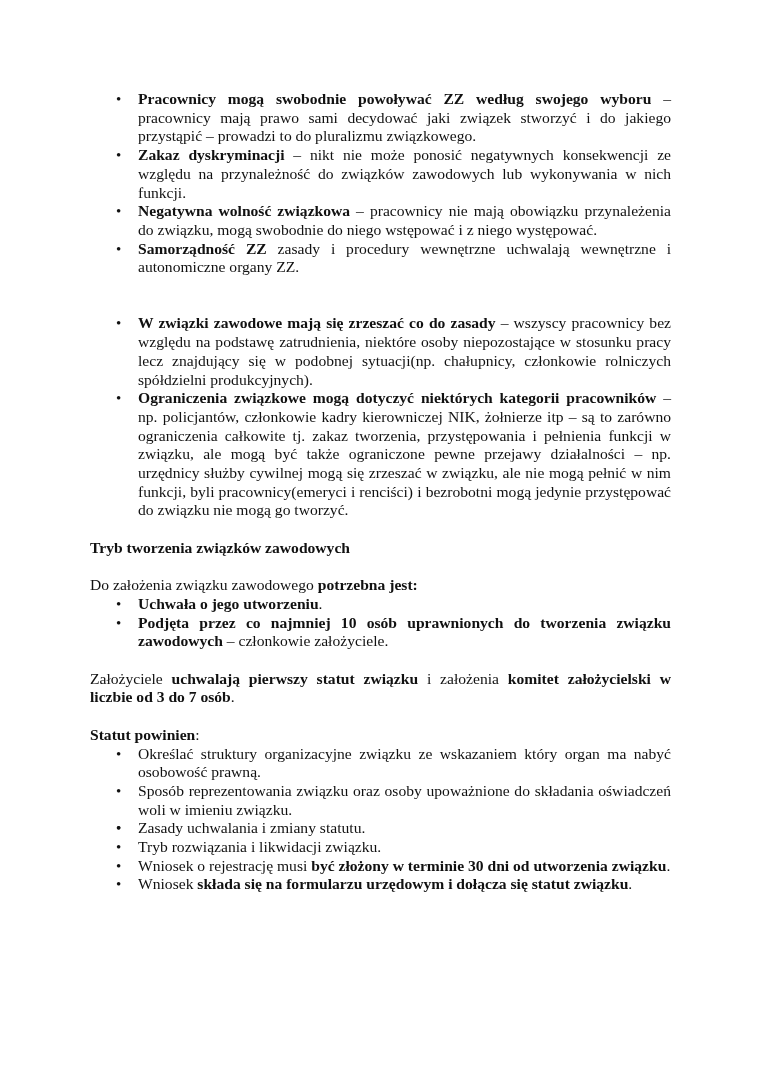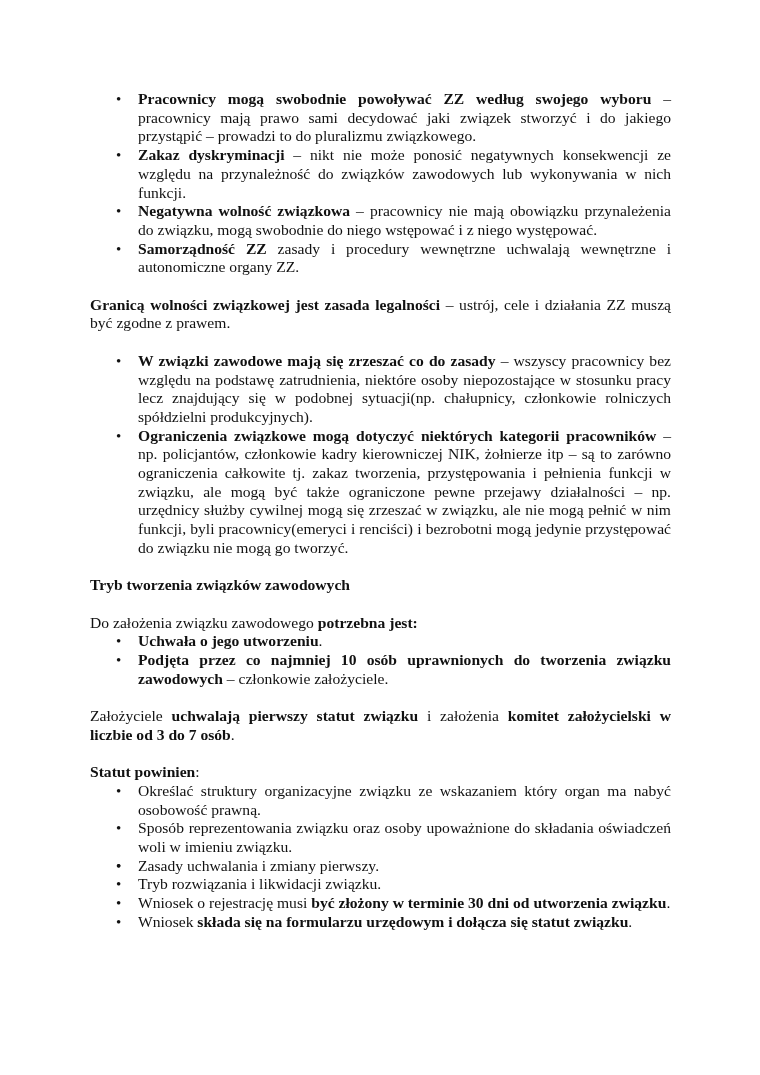--- a/index.html
+++ b/index.html
@@ -22,21 +22,20 @@
 <div class="page">
 
   <ul>
     <li><span class="bullet">•</span><b>Pracownicy mogą swobodnie powoływać ZZ według swojego wyboru</b><span> – pracownicy mają prawo sami decydować jaki związek stworzyć i do jakiego przystąpić – prowadzi to do pluralizmu związkowego.</span></li>
     <li><span class="bullet">•</span><b>Zakaz dyskryminacji</b><span> – nikt nie może ponosić negatywnych konsekwencji ze względu na przynależność do związków zawodowych lub wykonywania w nich funkcji.</span></li>
     <li><span class="bullet">•</span><b>Negatywna wolność związkowa</b><span> – pracownicy nie mają obowiązku przynależenia do związku, mogą swobodnie do niego wstępować i z niego występować.</span></li>
     <li><span class="bullet">•</span><b>Samorządność ZZ</b><span> zasady i procedury wewnętrzne uchwalają wewnętrzne i autonomiczne organy ZZ.</span></li>
   </ul>
 
   <div class="gap"></div>
-  <p><b>Granicą wolności związkowej jest zasada legalności</b><span> – ustrój, cele i działania ZZ muszą być zgodne z prawem.</span></p>
 
   <div class="gap"></div>
   <ul style="padding-left:48px">
     <li><span class="bullet">•</span><b>W związki zawodowe mają się zrzeszać co do zasady</b><span> – wszyscy pracownicy bez względu na podstawę zatrudnienia, niektóre osoby niepozostające w stosunku pracy lecz znajdujący się w podobnej sytuacji(np. chałupnicy, członkowie rolniczych spółdzielni produkcyjnych).</span></li>
     <li><span class="bullet">•</span><b>Ograniczenia związkowe mogą dotyczyć niektórych kategorii pracowników</b><span> – np. policjantów, członkowie kadry kierowniczej NIK, żołnierze itp – są to zarówno ograniczenia całkowite tj. zakaz tworzenia, przystępowania i pełnienia funkcji w związku, ale mogą być także ograniczone pewne przejawy działalności – np. urzędnicy służby cywilnej mogą się zrzeszać w związku, ale nie mogą pełnić w nim funkcji, byli pracownicy(emeryci i renciści) i bezrobotni mogą jedynie przystępować do związku nie mogą go tworzyć.</span></li>
   </ul>
 
   <div class="gap"></div>
   <p><b>Tryb tworzenia związków zawodowych</b></p>
 
@@ -49,21 +48,21 @@
 
   <div class="gap"></div>
   <p><span>Założyciele </span><b>uchwalają pierwszy statut związku</b><span> i założenia </span><b>komitet założycielski w liczbie od 3 do 7 osób</b><span>.</span></p>
 
   <div class="gap"></div>
   <p><b>Statut powinien</b><span>:</span></p>
   <ul>
     <li><span class="bullet">•</span><span>Określać struktury organizacyjne związku ze wskazaniem który organ ma nabyć osobowość prawną.</span></li>
     <li><span class="bullet">•</span><span>Sposób reprezentowania związku oraz osoby upoważnione do składania oświadczeń woli w imieniu związku.</span></li>
     <li><span class="bullet">•</span></li>
-    <li><span class="bullet">•</span><span>Zasady uchwalania i zmiany pierwszy.</span></li>
+    <li><span class="bullet">•</span><span>Zasady uchwalania i zmiany statutu.</span></li>
     <li><span class="bullet">•</span><span>Tryb rozwiązania i likwidacji związku.</span></li>
   </ul>
 
   <ul>
     <li><span class="bullet">•</span><span>Wniosek o rejestrację musi </span><b>być złożony w terminie 30 dni od utworzenia związku</b><span>.</span></li>
     <li><span class="bullet">•</span><span>Wniosek </span><b>składa się na formularzu urzędowym i dołącza się statut związku</b><span>.</span></li>
   </ul>
 
 </div>
 

